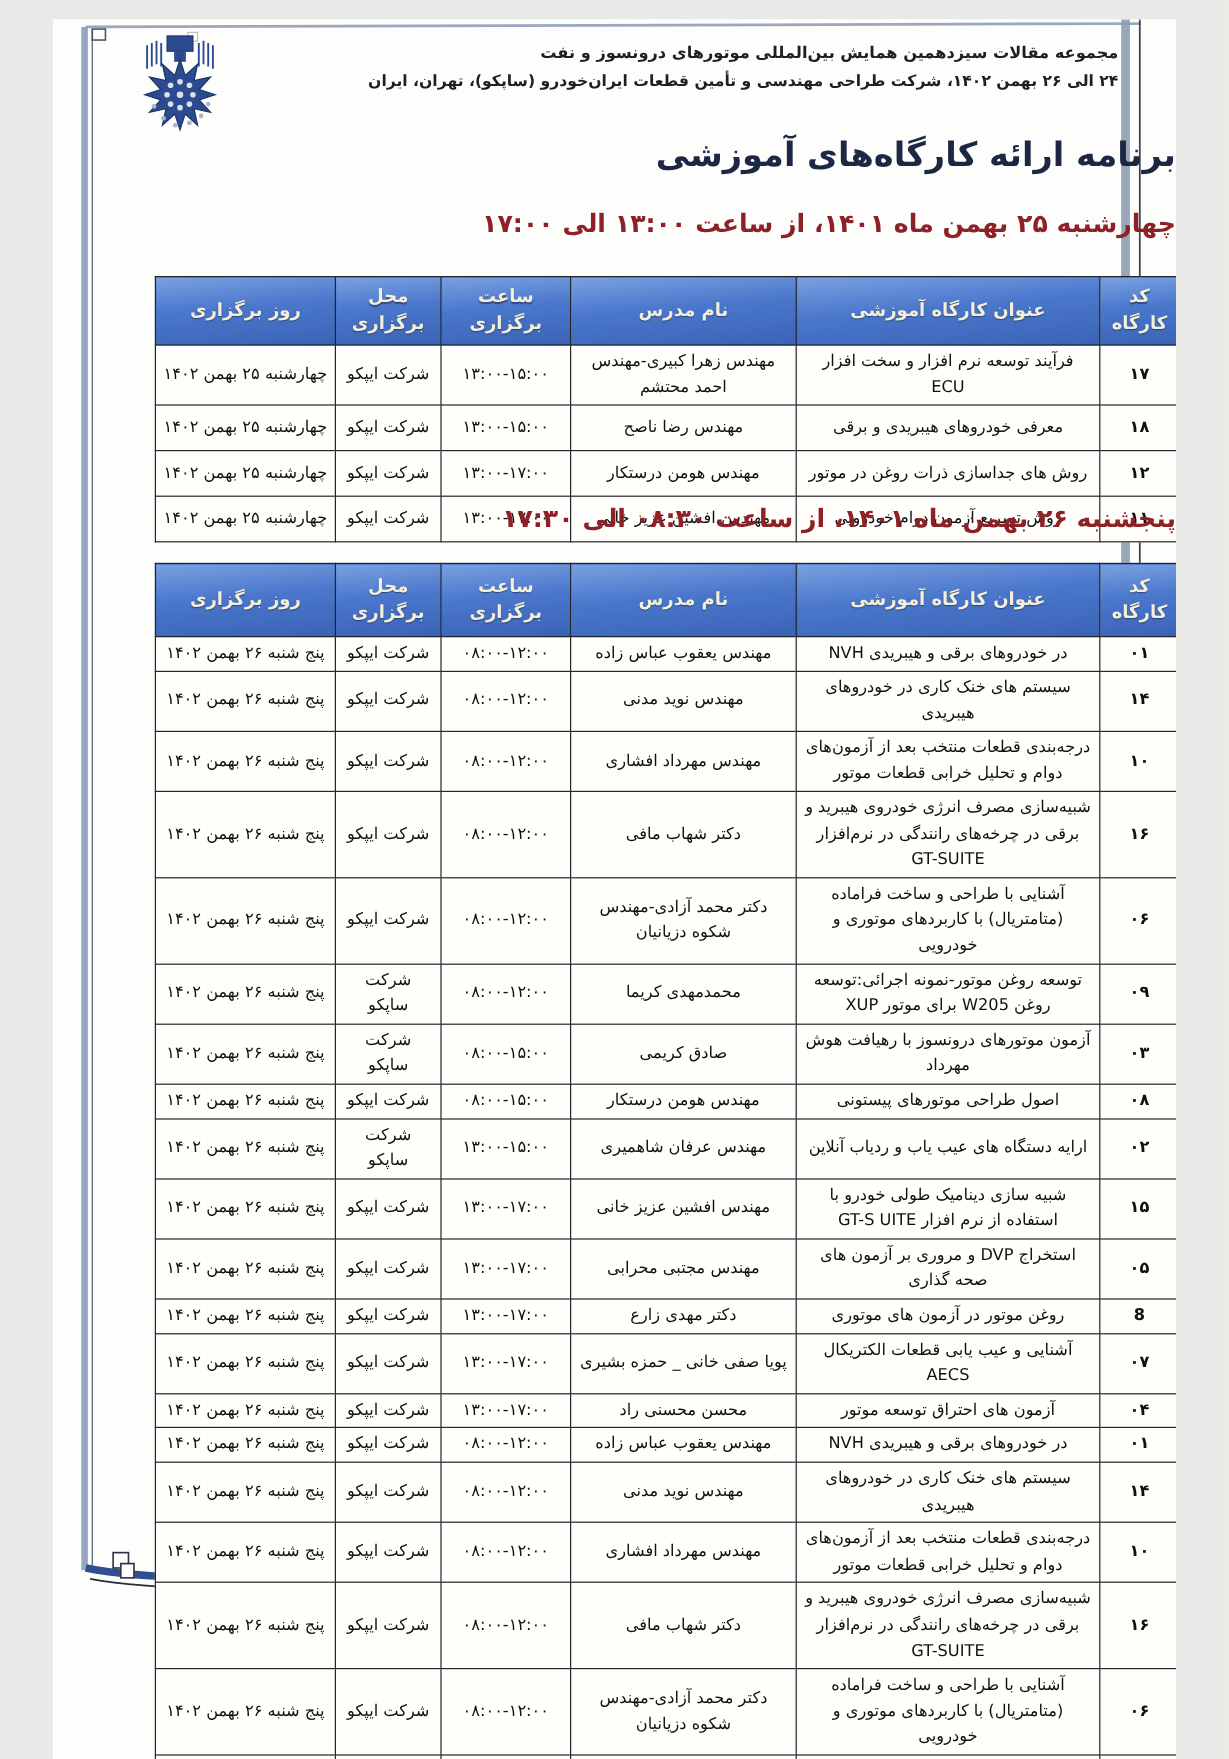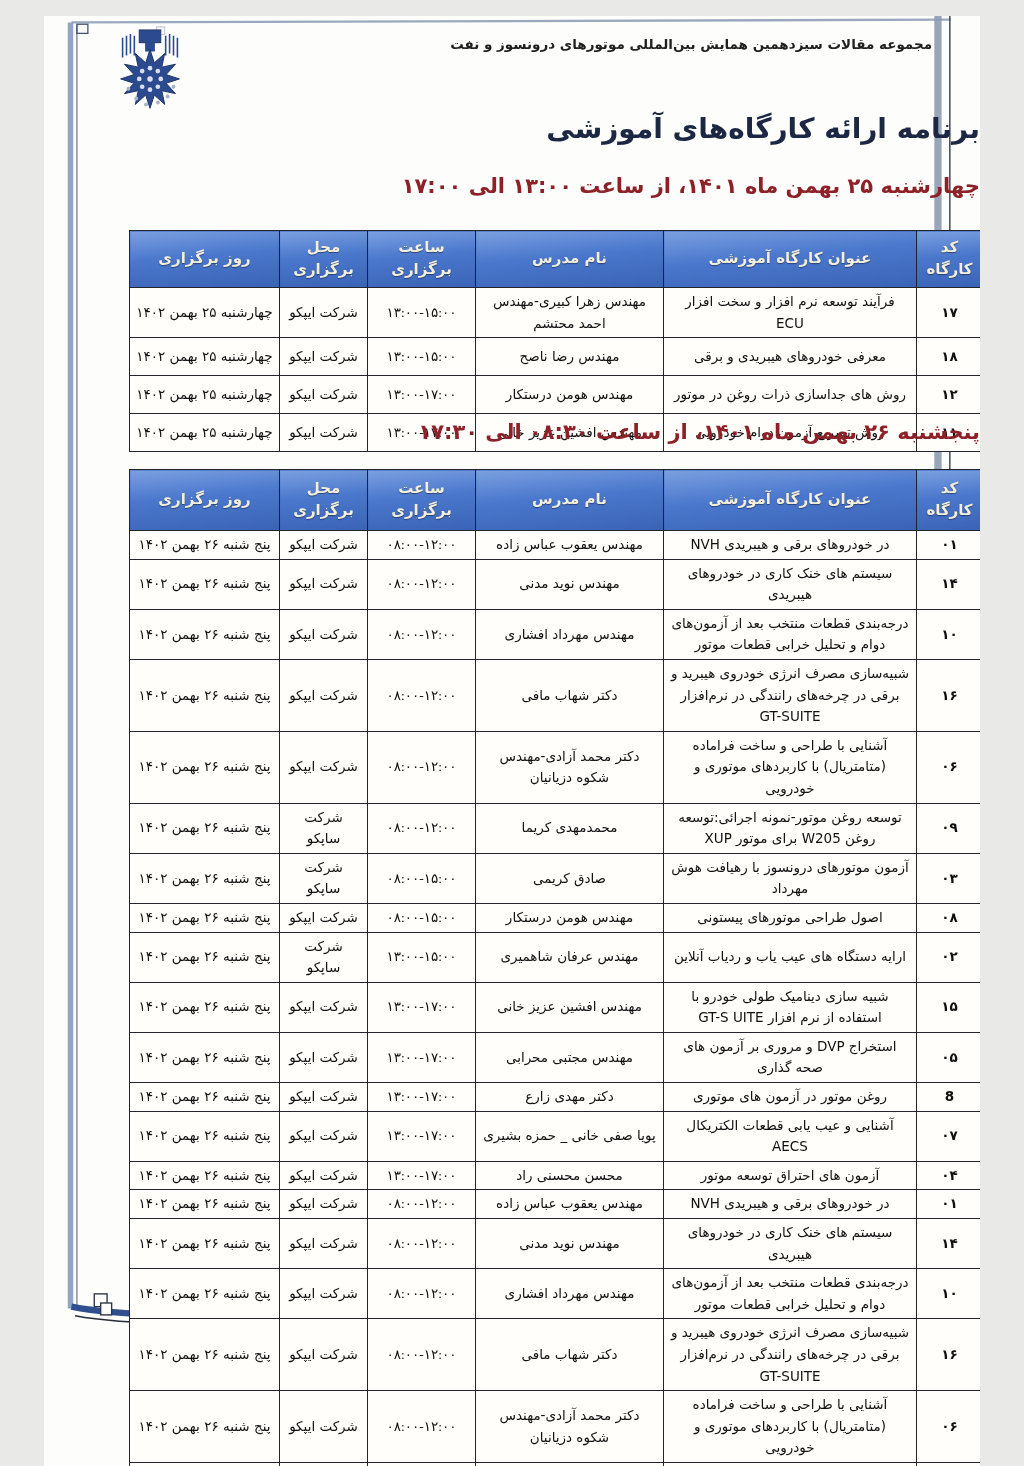--- a/index.html
+++ b/index.html
@@ -39,21 +39,21 @@
     text-shadow:0 1px 1px rgba(20,30,60,.55);
   }
   #table-0 th{height:48px;}
   #table-1 th{height:52px;}
   table.schedule td{
     border:1.5px solid #23252a;font-size:13.5px;color:#101010;
     text-align:center;vertical-align:middle;padding:3px 6px;line-height:1.6;
   }
   #table-0 td{height:31px;}
   .col-title{unicode-bidi:plaintext;}
-  .col-time{direction:ltr;font-size:13px;letter-spacing:.3px;font-family:Liberation Serif, serif;}
+  .col-time{direction:ltr;font-size:13px;letter-spacing:.3px;}
   .col-code{font-weight:bold;font-size:14px;}
   .col-day{font-size:13.5px;}
 </style>
 </head>
 <body>
 
 <div class="paper">
 
   <svg class="frame" viewBox="0 0 1024 1466" xmlns="http://www.w3.org/2000/svg">
     <path d="M30,7 L992,4" stroke="#9aa7bd" stroke-width="2.5" fill="none"></path>
@@ -95,20 +95,21 @@
         <circle cx="18" cy="72" r="2"></circle>
         <circle cx="28" cy="78" r="2"></circle>
       <circle cx="40" cy="76" r="2"></circle>
         <circle cx="50" cy="70" r="2"></circle>
         <circle cx="56" cy="60" r="2"></circle>
     </g>
   </svg>
 
   <div class="masthead">
     <div class="line1">مجموعه مقالات سیزدهمین همایش بین‌المللی موتورهای درونسوز و نفت</div>
+    <div class="line2">۲۴ الی ۲۶ بهمن ۱۴۰۲، شرکت طراحی مهندسی و تأمین قطعات ایران‌خودرو (ساپکو)، تهران، ایران</div>
   </div>
 
   <div class="page-title">برنامه ارائه کارگاه‌های آموزشی</div>
 
   <div class="session-subtitle" id="subtitle-0">چهارشنبه ۲۵ بهمن ماه ۱۴۰۱، از ساعت ۱۳:۰۰ الی ۱۷:۰۰</div>
   <table class="schedule" id="table-0">
     <colgroup>
       <col style="width:66px">
         <col style="width:253px">
         <col style="width:188px">

